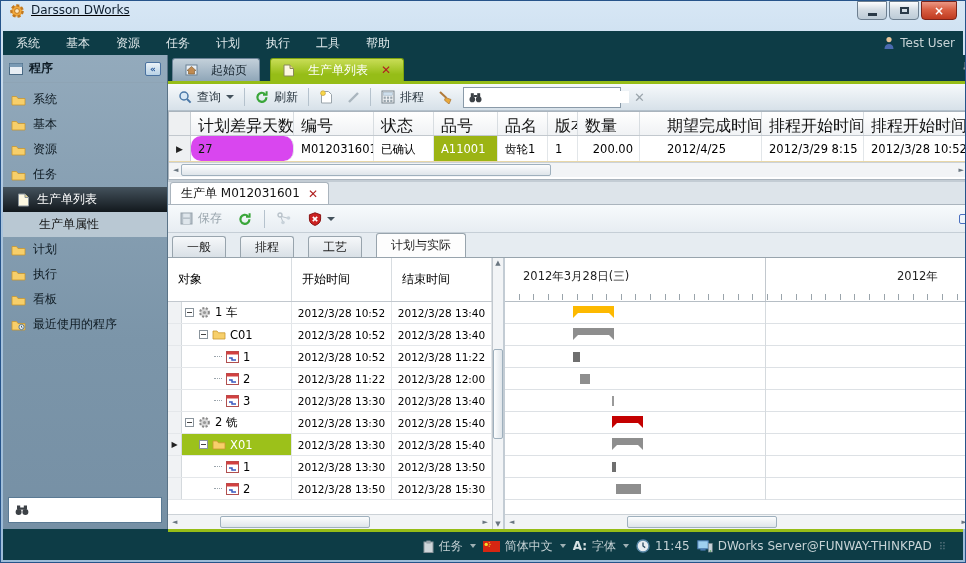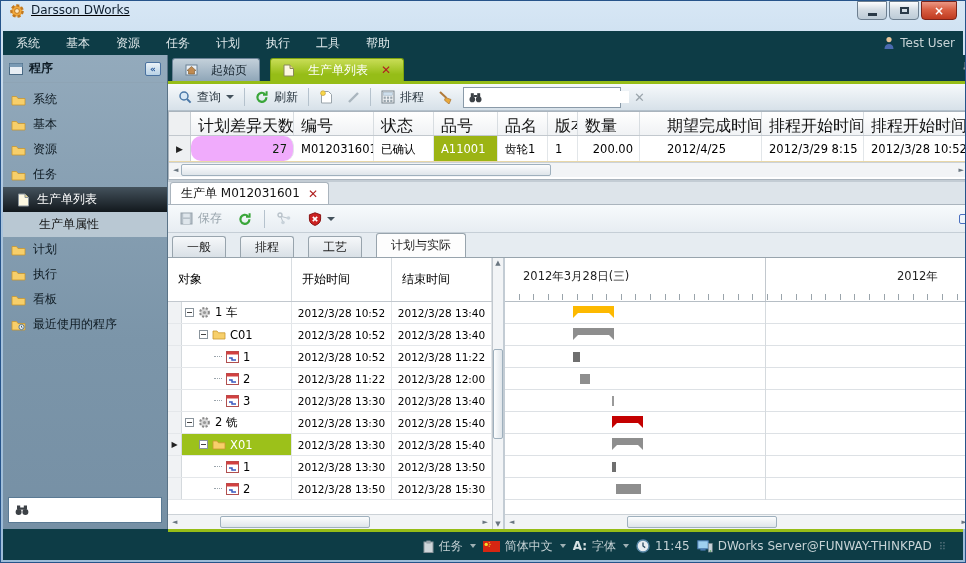--- a/index.html
+++ b/index.html
@@ -63,21 +63,21 @@
 .grid-wrap { height:71px; background:#dfe6ec; border-bottom:2px solid #c3ccd4; display:flex; }
 .grid { flex:1; background:#fff; border:1px solid #aab4bd; display:flex; flex-direction:column; }
 .g-head, .g-row { display:flex; }
 .g-head { height:24px; background:linear-gradient(#ffffff,#f0f2f4); border-bottom:1px solid #c2c8ce; }
 .g-hc { padding:4px 6px 18px 7px; border-right:1px solid #d8dde1; font-size:16px; color:#111; white-space:nowrap; overflow:hidden; }
 .g-row { height:26px; border-bottom:1px solid #e8d7a8; }
 .g-c { padding:6px 6px 0 7px; border-right:1px solid #e2e6e9; font-size:11.5px; white-space:nowrap; overflow:hidden; }
 .rowhead { width:22px; background:#eef0f2; border-right:1px solid #c9cfd4; display:flex; align-items:center; justify-content:center; color:#222; font-size:9px; }
 .c-diff { width:103px; } .c-no { width:80px; } .c-status { width:60px; } .c-item { width:64px; }
 .c-name { width:50px; } .c-ver { width:30px; } .c-qty { width:62px; } .c-d1 { width:102px;margin-left:20px; } .c-d2 { width:102px; } .c-d3 { width:104px; border-right:none; }
-.cell-diff { background:#f0abfc; text-align:right; color:#0a200a;border-radius:10px; }
+.cell-diff { background:#d946ef; text-align:left; color:#0a200a;border-radius:10px; }
 .cell-item { background:#9cb414; color:#fff; }
 .cell-qty { text-align:right; }
 .g-hbar { height:15px; display:flex; align-items:stretch; border-top:1px solid #ccd2d7; background:#f2f4f6; }
 .vscroll { width:16px; background:#f2f4f6; border:1px solid #aab4bd; border-left:none; display:flex; flex-direction:column; justify-content:space-between; align-items:center; padding:1px 0; }
 .sb-arrow { color:#6a7680; font-size:7px; line-height:8px; cursor:pointer; }
 .hthumb { background:linear-gradient(#fcfdfe,#dfe5ea); border:1px solid #9fb0bd; border-radius:2px; margin:1px 0; cursor:pointer; }
 .vthumb { flex:0 0 auto; width:10px; background:linear-gradient(90deg,#fcfdfe,#dfe5ea); border:1px solid #9fb0bd; border-radius:2px; cursor:pointer; }
 
 
 .detail { flex:1; display:flex; flex-direction:column; background:#e6ecf1; }

